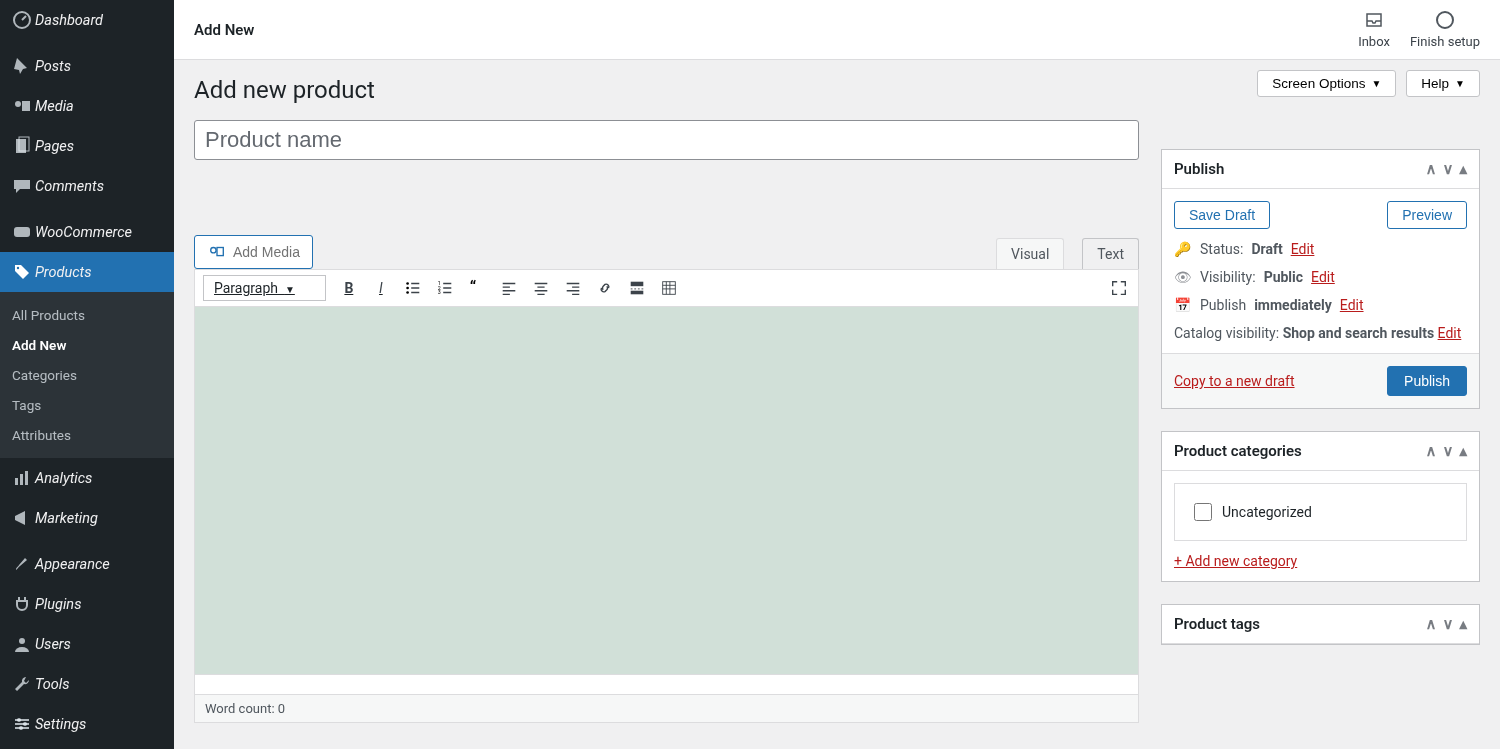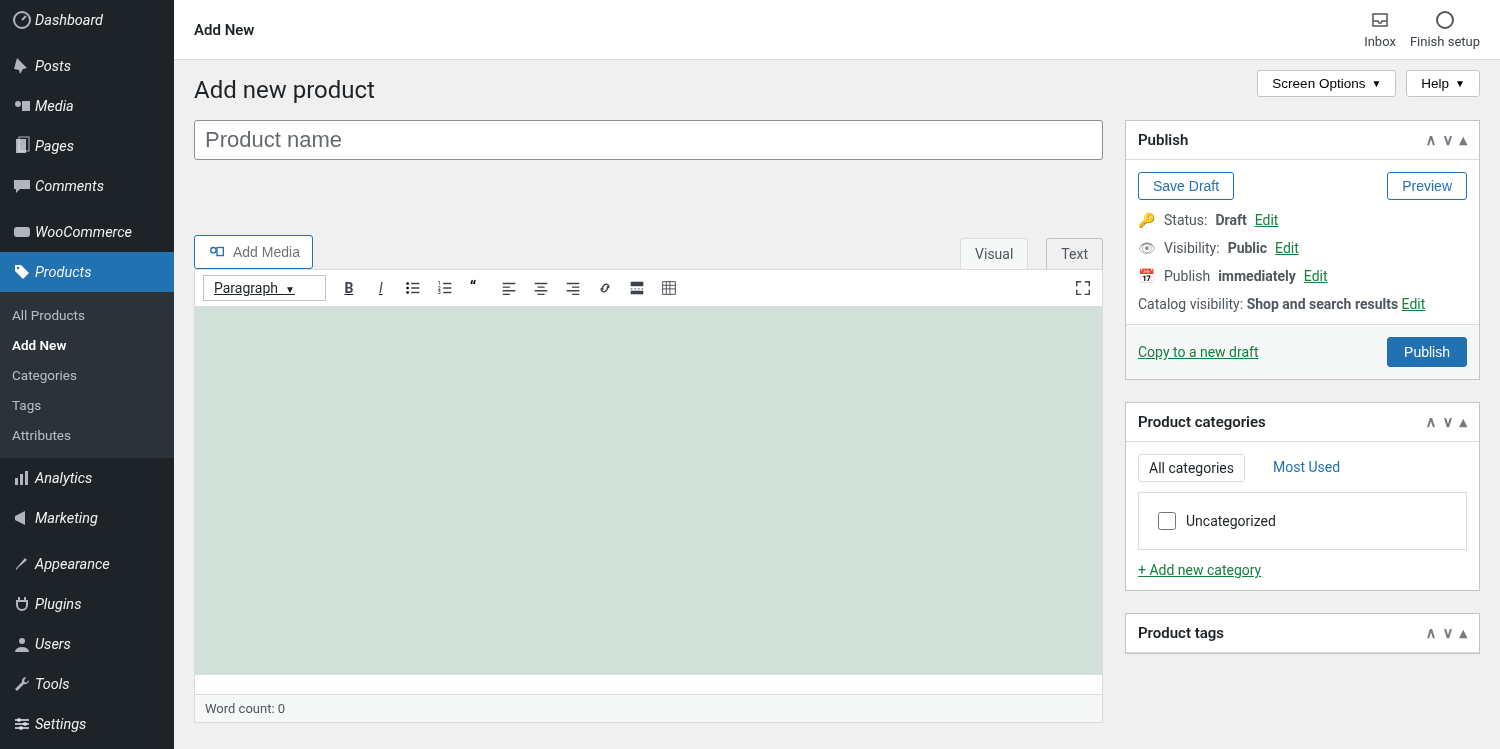--- a/index.html
+++ b/index.html
@@ -1,45 +1,45 @@
 <!DOCTYPE html>
 <html><head>
 <meta charset="utf-8">
 <style>
   * { box-sizing: border-box; margin: 0; padding: 0; }
   body { font-family: -apple-system, BlinkMacSystemFont, "Segoe UI", Roboto, sans-serif; font-size: 14px; color: #1d2327; background: #f0f0f1; width: 1500px; height: 749px; overflow: hidden; }
-  a { color: #15803d; text-decoration: underline; cursor: pointer; }
+  a { color: #b91c1c; text-decoration: underline; cursor: pointer; }
 
   
   .sidebar { position: absolute; top: 0; left: 0; bottom: 0; width: 174px; background: #1d2327; color: #f0f0f1; }
   .menu-item { display: flex; align-items: center; gap: 3px; padding: 10px 12px; color: #f0f0f1; font-size: 14.5px; cursor: pointer; font-style: italic; }
   .menu-item svg { fill: rgba(240,246,252,0.7); }
   .menu-item.active { background: #2271b1; position: relative; }
   .menu-item.active::after { content: ""; position: absolute; right: -8px; top: 50%; transform: translateY(-50%); border: 8px solid transparent; border-right-color: #f0f0f1; }
   .submenu { background: #2c3338; padding: 8px 0; }
   .submenu-item { padding: 7px 12px; font-size: 13.5px; color: rgba(240,246,252,0.7); cursor: pointer; }
   .submenu-item.current { font-weight: 600; color: #fff; }
   .icon { width: 20px; height: 20px; display: inline-flex; align-items: center; justify-content: center; flex-shrink: 0; }
   .sep { height: 6px; }
 
   
   .main { position: absolute; left: 174px; right: 0; top: 0; bottom: 0; overflow: hidden; }
   .topbar { background: #fff; border-bottom: 1px solid #dcdcde; height: 60px; display: flex; align-items: center; justify-content: space-between; padding: 0 20px; }
   .topbar-title { font-size: 15px; font-weight: 600; }
-  .topbar-right { display: flex; gap: 14px; }
+  .topbar-right { display: flex; gap: 20px; }
   .topbar-btn { display: flex; flex-direction: column; align-items: center; gap: 4px; font-size: 13px; color: #3c434a; cursor: pointer; }
 
   .page { padding: 0 20px 20px; position: relative; }
   .page-top-buttons { position: absolute; right: 20px; top: 10px; display: flex; gap: 10px; }
   .screen-btn { background: #fff; border: 1px solid #c3c4c7; padding: 5px 14px; font-size: 13.5px; border-radius: 3px; cursor: pointer; display: flex; align-items: center; gap: 6px; }
   .page-title { font-size: 24px; font-weight: 400; padding: 16px 0; }
 
   .columns { display: flex; gap: 22px; align-items: flex-start; }
   .col-left { flex: 1; min-width: 0; }
-  .col-right { width: 355px; }
+  .col-right { width: 319px; margin-top: 29px; }
 
   .title-input { width: 100%; font-size: 22px; padding: 6px 10px; border: 1px solid #8c8f94; border-radius: 3px; background: #fff; }
   .title-input::placeholder { color: #646970; }
 
   .editor-area { margin-top: 38px; }
   .addmedia-row { display: flex; align-items: flex-end; justify-content: space-between; }
   .add-media-btn { border: 1px solid #2271b1; color: #737373; background: #fff; padding: 6px 12px; font-size: 14px; border-radius: 3px; display: flex; align-items: center; gap: 6px; cursor: pointer; }
   .editor-tabs { display: flex; gap: 18px; margin-top: 40px; }
   .editor-tab { border: 1px solid #c3c4c7; border-bottom: none; padding: 7px 14px; background: #f0f0f1; border-radius: 3px 3px 0 0; color: #50575e; cursor: pointer; font-size:14px;}
   .editor-tab.active { background: #f6f7f7; border-color:#dcdcde;}
@@ -402,24 +402,20 @@
         <div class="postbox">
           <div class="postbox-header">
             <span>Product categories</span>
             <div class="postbox-controls">
               <span>∧</span>
               <span>∨</span>
               <span>▴</span>
             </div>
           </div>
           <div class="postbox-body">
-            <div class="cat-tabs">
-              <div class="cat-tab active">All categories</div>
-              <div class="cat-tab link">Most Used</div>
-            </div>
             <div class="cat-list">
               <label class="cat-item">
                 <input type="checkbox" style="">
                 <span>Uncategorized</span>
               </label>
             </div>
             <div class="add-cat"><a>+ Add new category</a></div>
           </div>
         </div>
 

